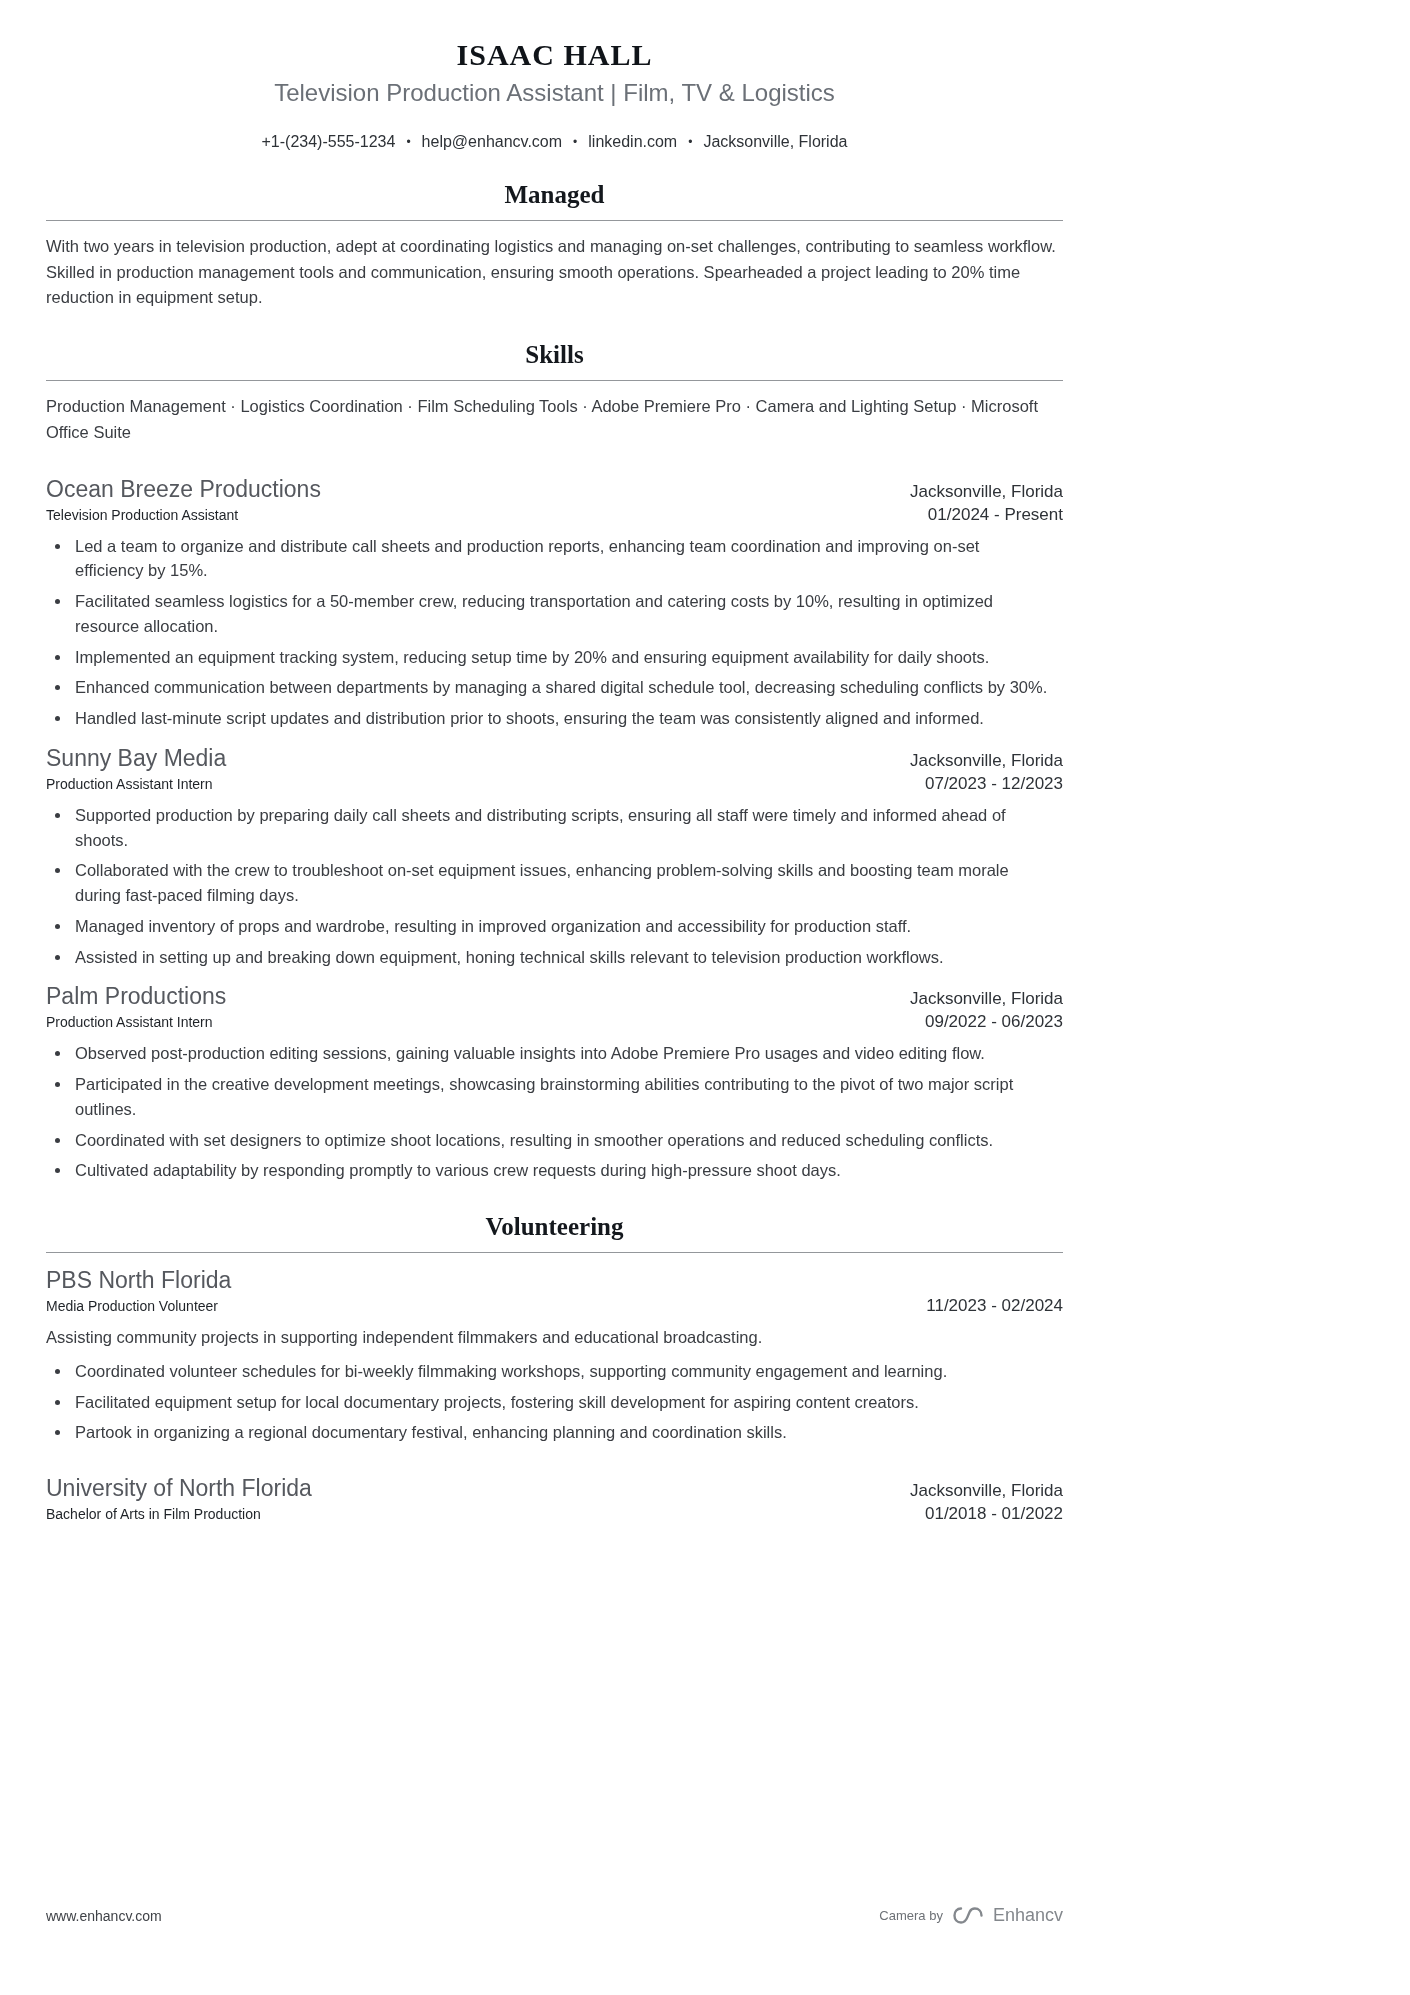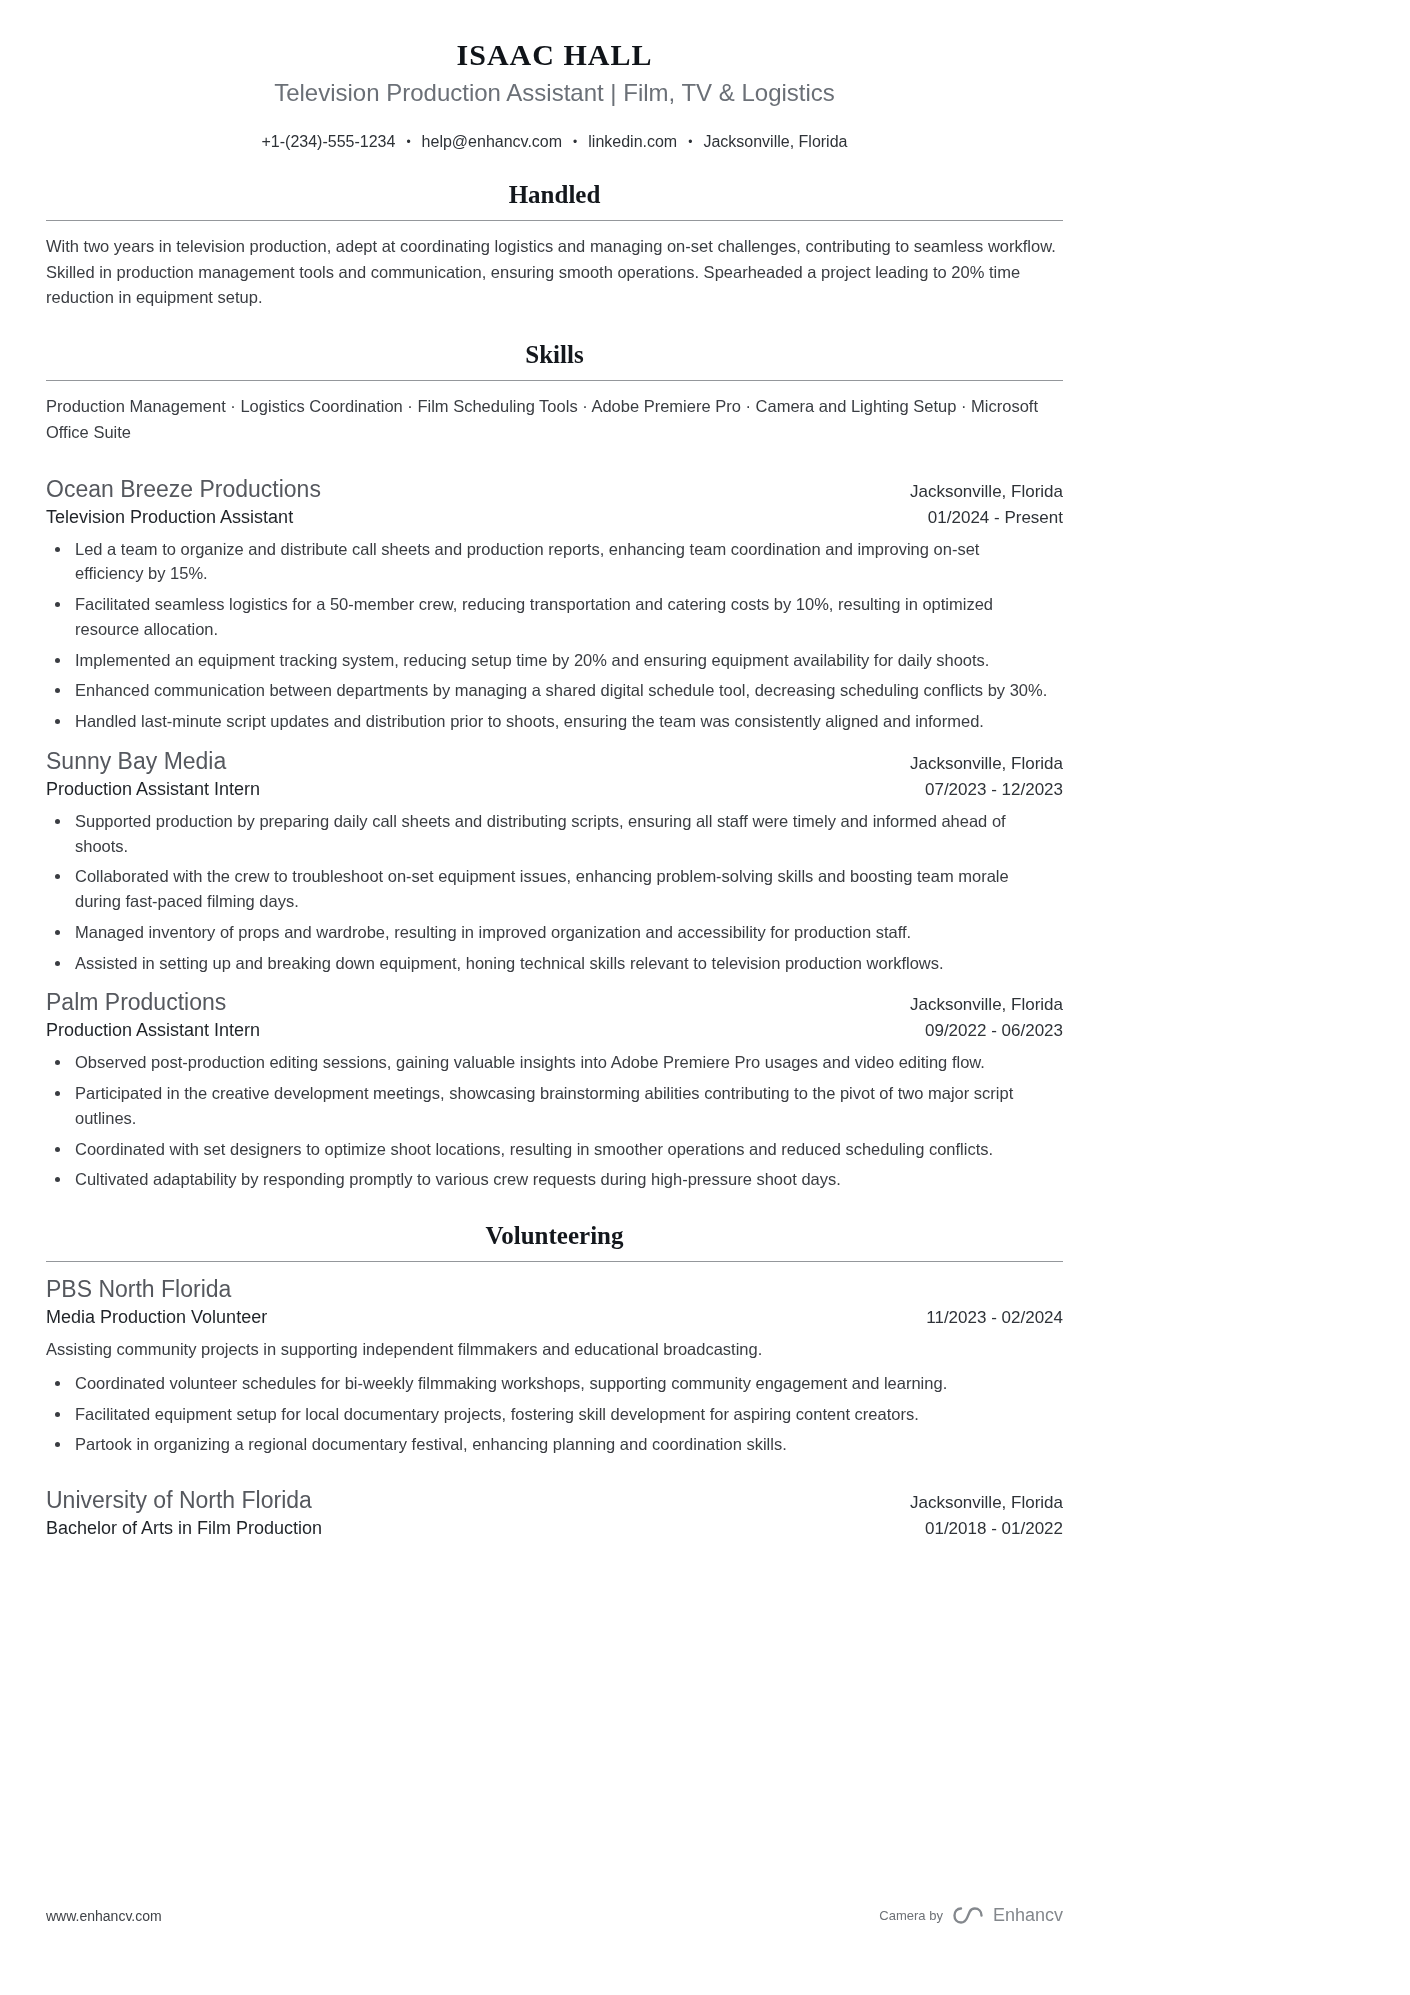--- a/index.html
+++ b/index.html
@@ -72,21 +72,21 @@
   }
   .company {
     font-size: 23px;
     color: #55585e;
   }
   .loc, .dates {
     font-size: 17px;
     color: #2e3237;
   }
   .role {
-    font-size: 18px;
+    font-size: 14px;
     color: #1f2328;
     margin-top: 4px;
   }
   ul.bullets {
     margin: 9px 11px 2px 0;
     padding-left: 26px;
   }
   ul.bullets li {
     font-size: 16.5px;
     line-height: 1.5;
@@ -137,21 +137,21 @@
 
   <div>
     <div class="hdr-name">ISAAC HALL</div>
     <div class="hdr-title">Television Production Assistant | Film, TV &amp; Logistics</div>
     <div class="hdr-contact">
       <span>+1-(234)-555-1234</span><span class="sep">•</span><span>help@enhancv.com</span><span class="sep">•</span><span>linkedin.com</span><span class="sep">•</span><span>Jacksonville, Florida</span>
     </div>
   </div>
 
   <div class="mt-section">
-    <div class="section-heading">Handled</div>
+    <div class="section-heading">Managed</div>
     <div class="section-body">
       <p class="para">With two years in television production, adept at coordinating logistics and managing on-set challenges, contributing to seamless workflow. Skilled in production management tools and communication, ensuring smooth operations. Spearheaded a project leading to 20% time reduction in equipment setup.</p>
     </div>
   </div>
 
   <div class="mt-section">
     <div class="section-heading">Skills</div>
     <div class="section-body">
       <p class="para">Production Management · Logistics Coordination · Film Scheduling Tools · Adobe Premiere Pro · Camera and Lighting Setup · Microsoft Office Suite</p>
     </div>

